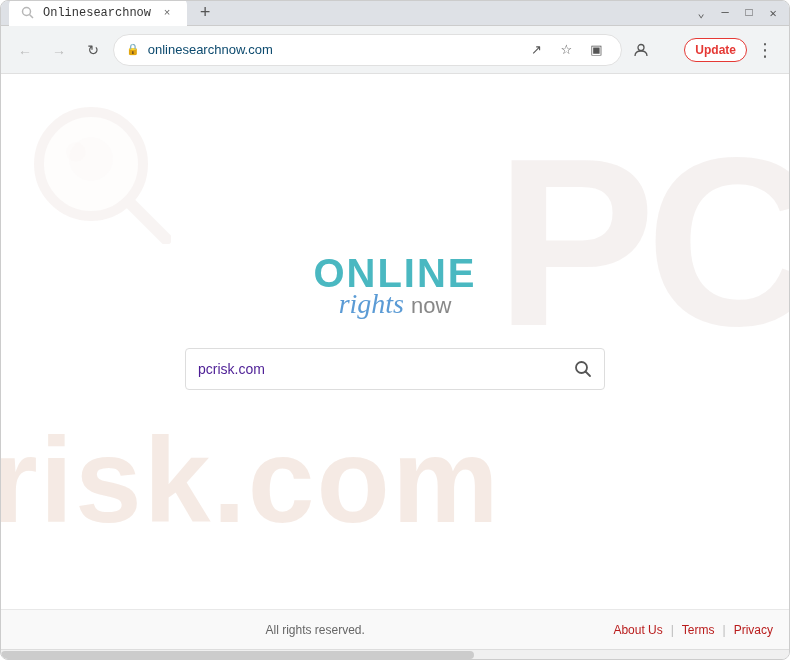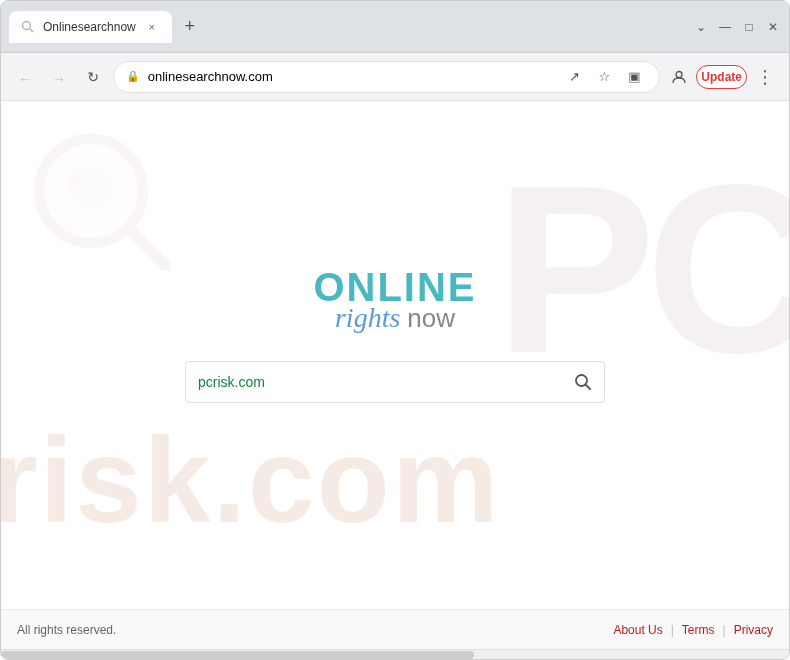--- a/index.html
+++ b/index.html
@@ -13,26 +13,27 @@
       border: 1px solid #ccc;
       border-radius: 8px;
       overflow: hidden;
       display: flex;
       flex-direction: column;
     }
 
     
     .title-bar {
       background: #dee1e6;
-      height: 52px;
+      height: 25px;
       display: flex;
       align-items: center;
       padding: 0 8px;
       gap: 12px;
       border-bottom: 1px solid #ccc;
+      font-family: Liberation Mono, monospace;
     }
     .title-bar-left {
       display: flex;
       align-items: center;
       gap: 4px;
       flex: 1;
     }
     .tab {
       background: #fff;
       border-radius: 8px 8px 0 0;
@@ -119,21 +120,21 @@
       border-radius: 20px;
       height: 32px;
       display: flex;
       align-items: center;
       padding: 0 12px;
       gap: 8px;
     }
     .lock-icon { font-size: 11px; color: #555; }
     .address-text {
       font-size: 13px;
-      color: #000000;
+      color: #0c4a6e;
       flex: 1;
     }
     .address-icons {
       display: flex;
       align-items: center;
       gap: 4px;
     }
     .address-icon-btn {
       width: 26px;
       height: 26px;
@@ -148,24 +149,25 @@
     .toolbar-right {
       display: flex;
       align-items: center;
       gap: 4px;
     }
     .update-btn {
       background: #fff;
       border: 1.5px solid #e53935;
       color: #e53935;
       border-radius: 14px;
-      padding: 4px 4px;
+      padding: 4px 10px;
       font-size: 12px;
       font-weight: 600;
       cursor: pointer;
+      margin-left: 26px;
     }
     .menu-btn {
       width: 28px;
       height: 28px;
       display: flex;
       align-items: center;
       justify-content: center;
       border-radius: 50%;
       color: #555;
       font-size: 18px;
@@ -252,40 +254,40 @@
       color: #5b9bd5;
       font-family: 'Brush Script MT', cursive, serif;
       font-style: italic;
       line-height: 1.1;
       margin-top: -4px;
     }
     .logo-search-now span.now {
       color: #888;
       font-style: normal;
       font-family: Arial, sans-serif;
-      font-size: 26px;
+      font-size: 22px;
       font-weight: 300;
     }
 
     .search-bar-wrap {
       display: flex;
       align-items: center;
       width: 420px;
       border: 1.5px solid #ddd;
       border-radius: 4px;
       background: #fff;
       height: 42px;
       padding: 0 12px;
     }
     .search-input {
       flex: 1;
       border: none;
       outline: none;
       font-size: 14px;
-      color: #15803d;
+      color: #4c1d95;
       background: transparent;
     }
     .search-btn {
       background: none;
       border: none;
       cursor: pointer;
       color: #555;
       font-size: 18px;
       display: flex;
       align-items: center;
@@ -297,21 +299,21 @@
       background: #f9f9f9;
       border-top: 1px solid #e8e8e8;
       display: flex;
       align-items: center;
       padding: 0 16px;
       font-size: 12px;
       color: #666;
       position: relative;
       z-index: 2;
     }
-    .footer-left { flex: 1; }
+    .footer-left { flex: 1; text-align: center; }
     .footer-right {
       display: flex;
       align-items: center;
       gap: 8px;
     }
     .footer-link {
       color: #b91c1c;
       text-decoration: none;
       font-size: 12px;
       cursor: pointer;

